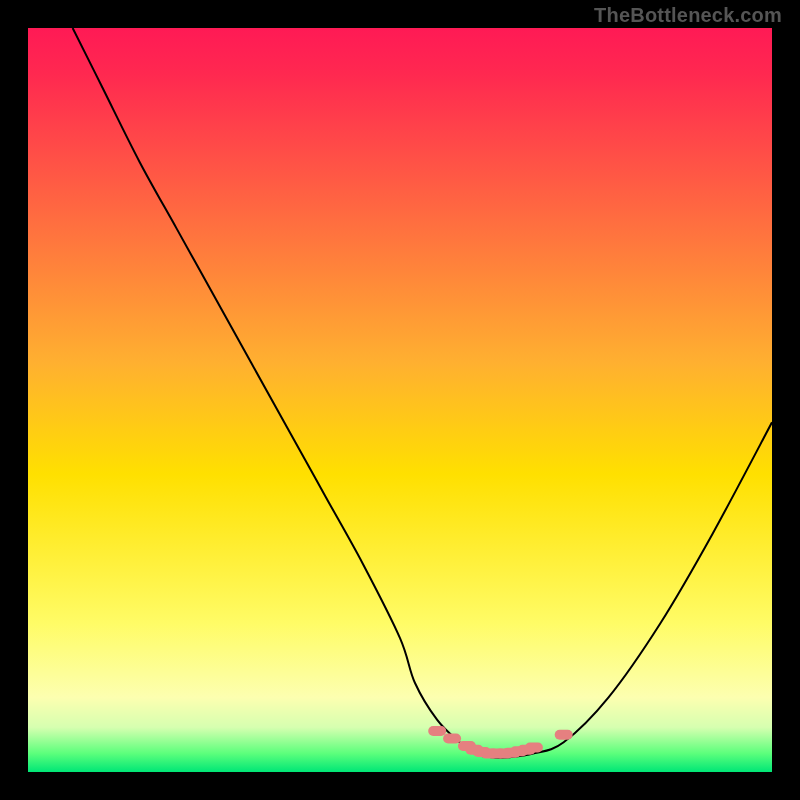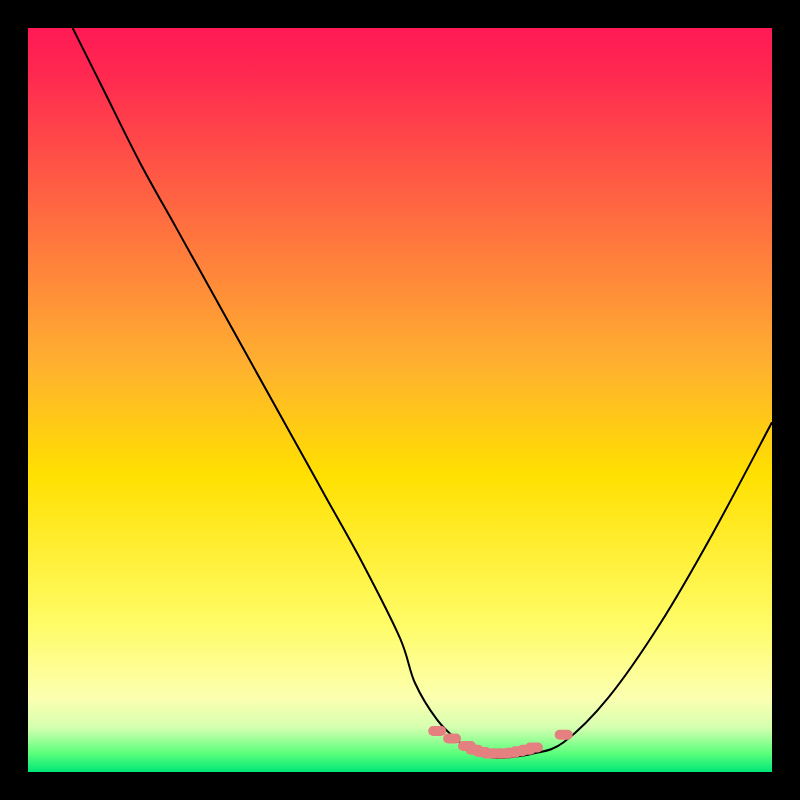--- a/index.html
+++ b/index.html
@@ -38,20 +38,21 @@
   }
   svg {
     display: block;
   }
 </style>
 </head>
 <body>
 
 <div class="frame">
 
+  <div class="watermark">TheBottleneck.com</div>
 
   <div class="plot-area">
     <svg id="chart-svg" width="744" height="744" viewBox="0 0 744 744">
       <defs>
         <linearGradient id="bg-grad" x1="0" y1="0" x2="0" y2="1">
             <stop offset="0%" stop-color="#ff1a55"></stop>
             <stop offset="6%" stop-color="#ff2850"></stop>
             <stop offset="45%" stop-color="#ffb030"></stop>
             <stop offset="60%" stop-color="#ffe000"></stop>
             <stop offset="80%" stop-color="#fffc66"></stop>

